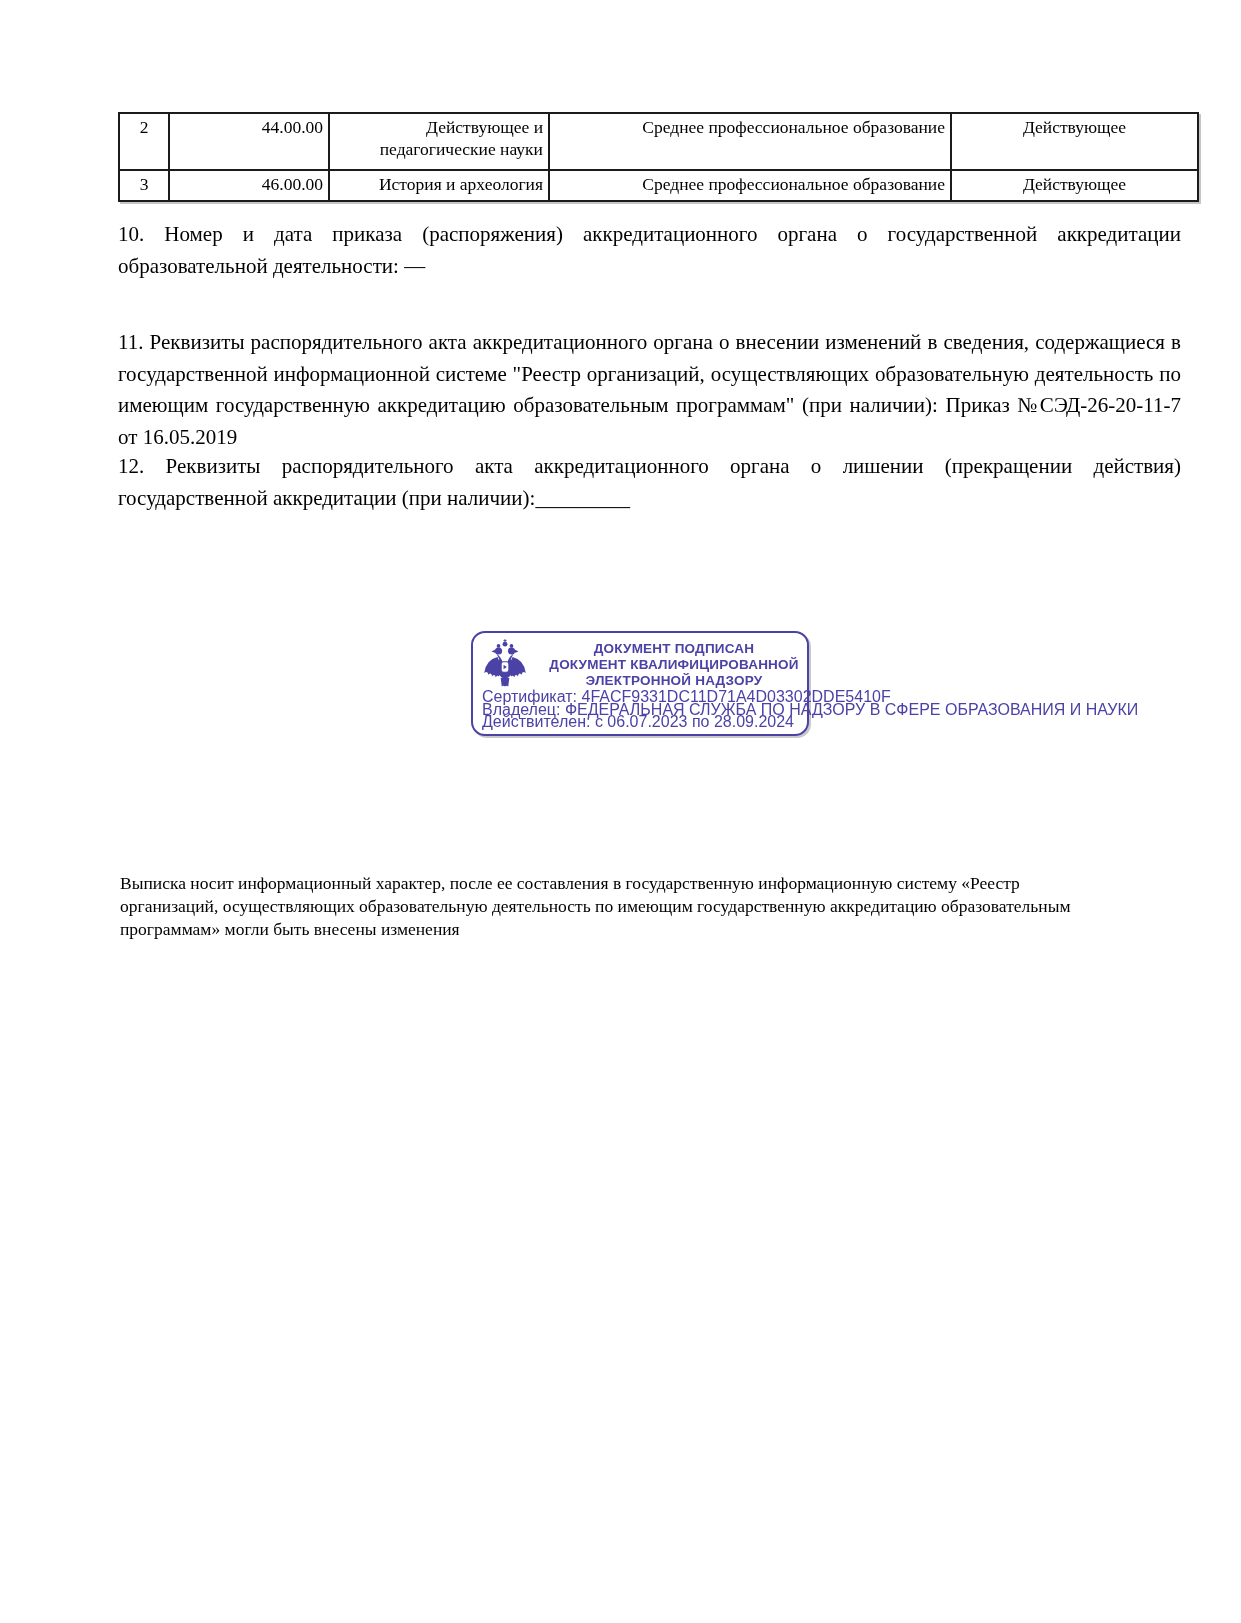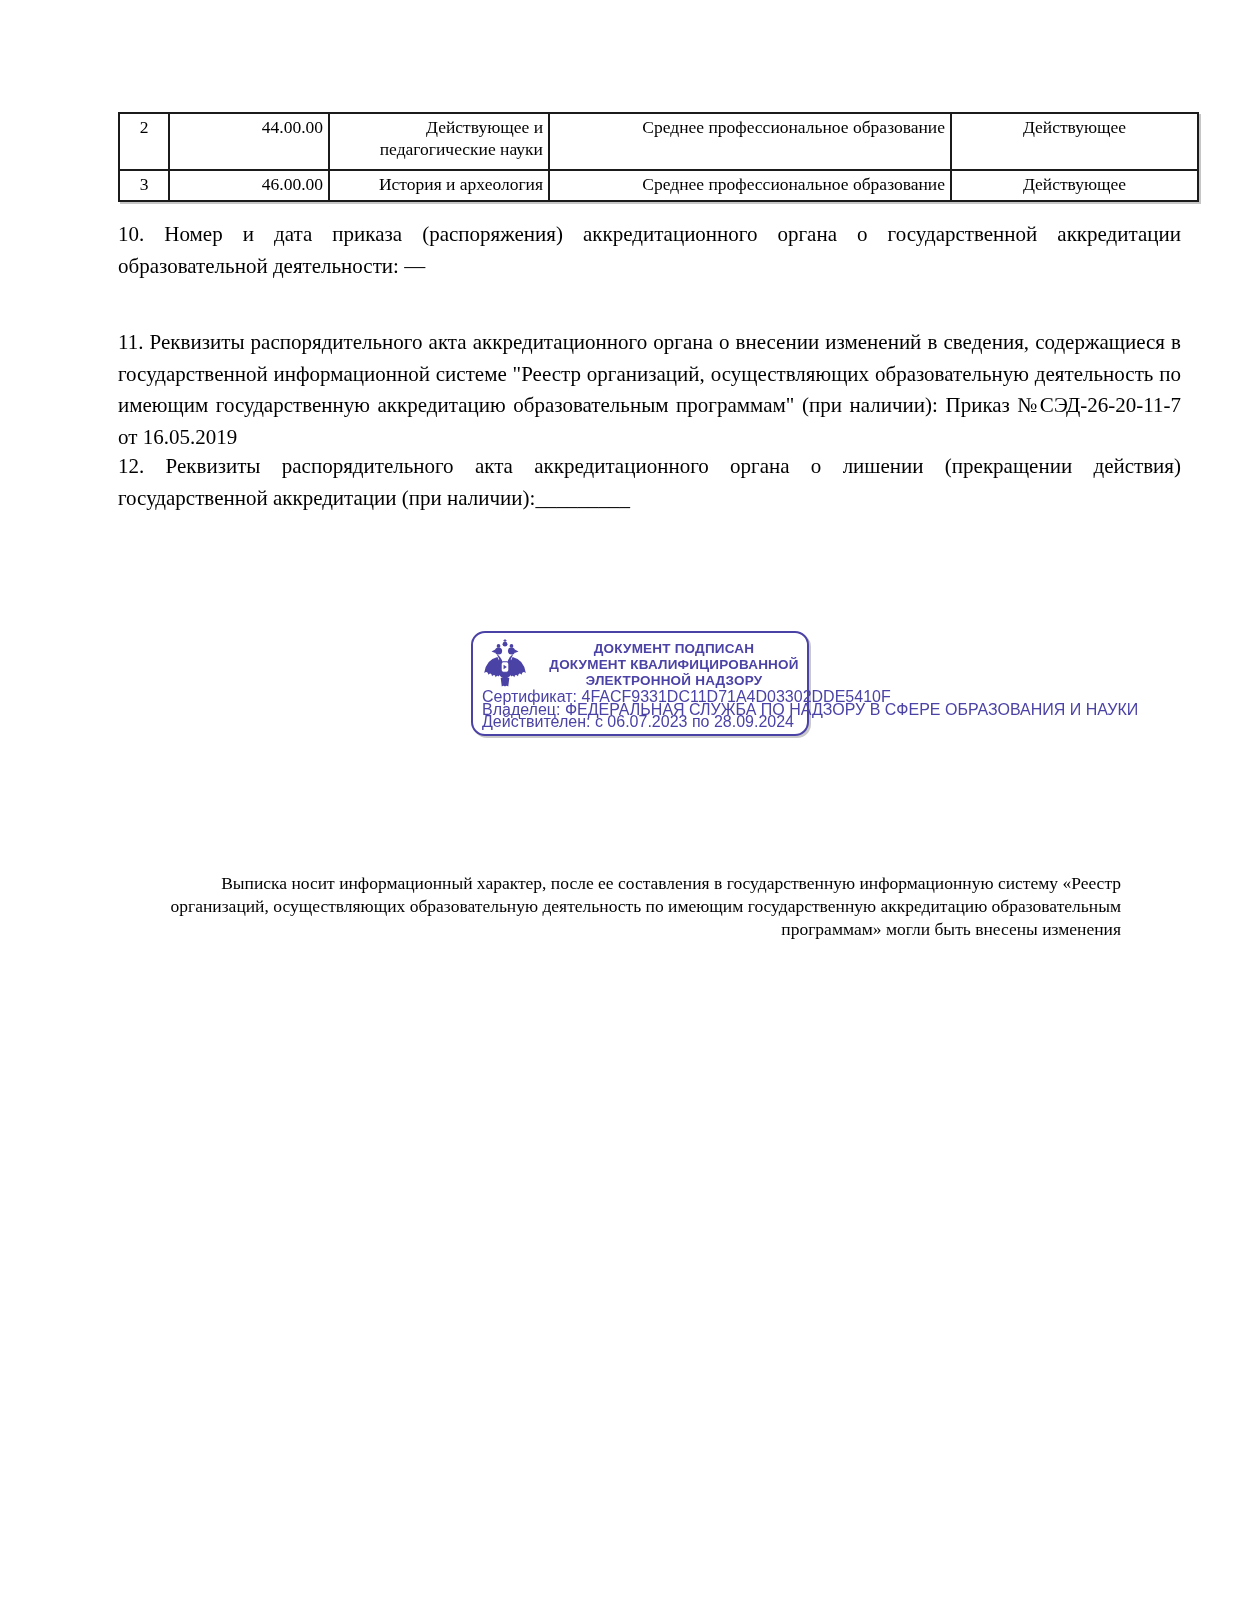--- a/index.html
+++ b/index.html
@@ -54,21 +54,21 @@
   .stamp-emblem{width:46px;height:52px;flex:none;}
   .stamp-title{
     flex:1;text-align:center;font-weight:bold;
     font-size:13.5px;line-height:16px;letter-spacing:.2px;
   }
   .stamp-lines{font-size:16px;line-height:12.5px;white-space:nowrap;}
 
   
   .footer-note{
     position:absolute;left:120px;top:872px;width:1001px;
-    font-size:17.5px;line-height:23px;text-align:right;
+    font-size:17.5px;line-height:23px;text-align:left;
   }
 </style>
 </head>
 <body>
 
 <div class="doc">
 
   <table class="acc-table">
     <colgroup>
       <col style="width:50px">

